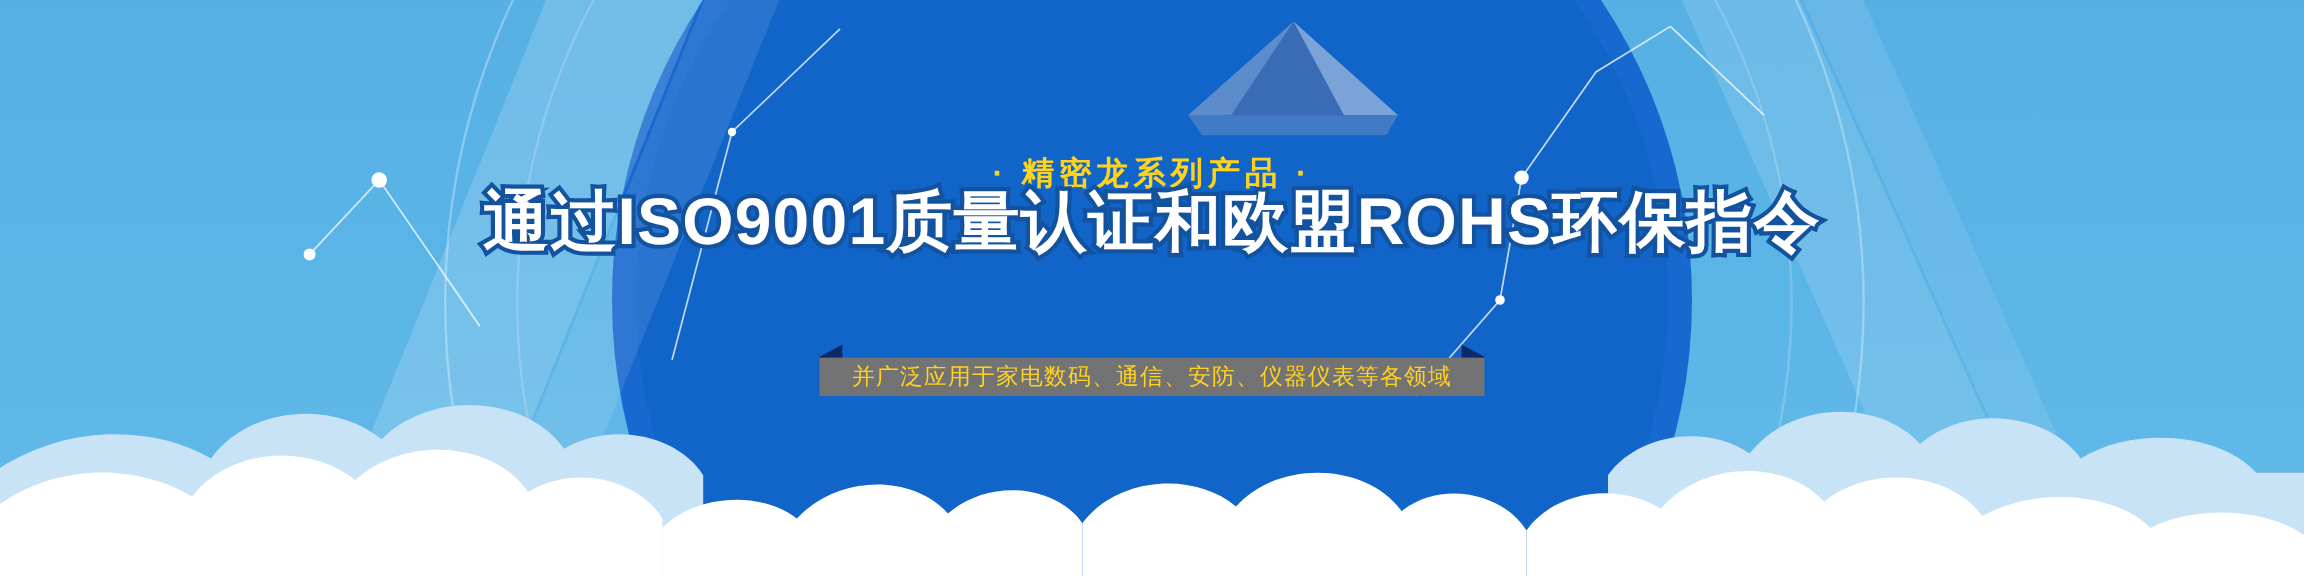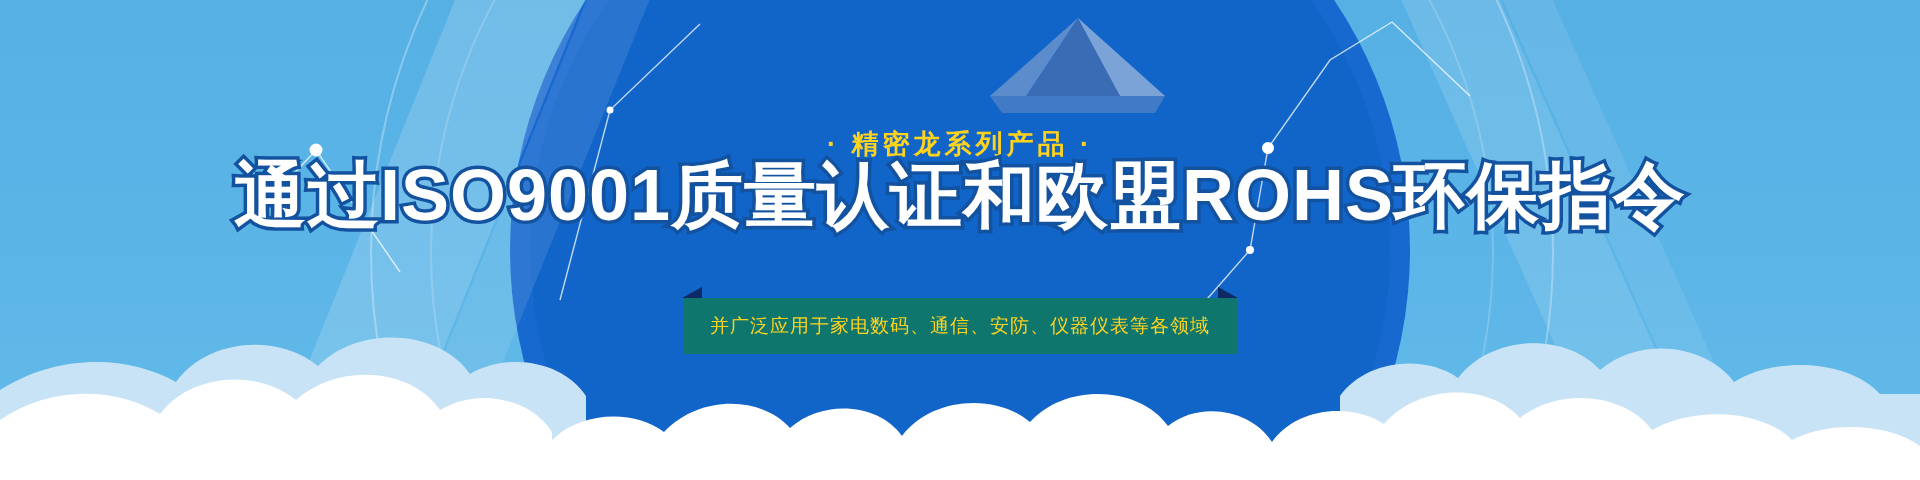--- a/index.html
+++ b/index.html
@@ -133,43 +133,43 @@
     letter-spacing: 4px;
     white-space: nowrap;
     margin-top: 48px;
   }
 
   .headline {
     position: absolute;
     top: 148px;
     left: 0;
     width: 1920px;
-    font-size: 72px;
+    font-size: 55px;
     font-weight: bold;
     color: #ffffff;
     letter-spacing: 1px;
     white-space: nowrap;
     -webkit-text-stroke: 7px #12529f;
     paint-order: stroke fill;
   }
 
   
   .ribbon-wrap {
     position: absolute;
     top: 298px;
     left: 0;
     width: 1920px;
     height: 46px;
   }
   .ribbon {
     position: relative;
     margin: 0 auto;
     width: 554px;
-    height: 56px;
-    background: #0f766e;
+    height: 32px;
+    background: #737373;
     display: flex;
     align-items: center;
     justify-content: center;
   }
   .ribbon-fold-l, .ribbon-fold-r {
     position: absolute;
     top: -11px;
     width: 0; height: 0;
   }
   .ribbon-fold-l {

